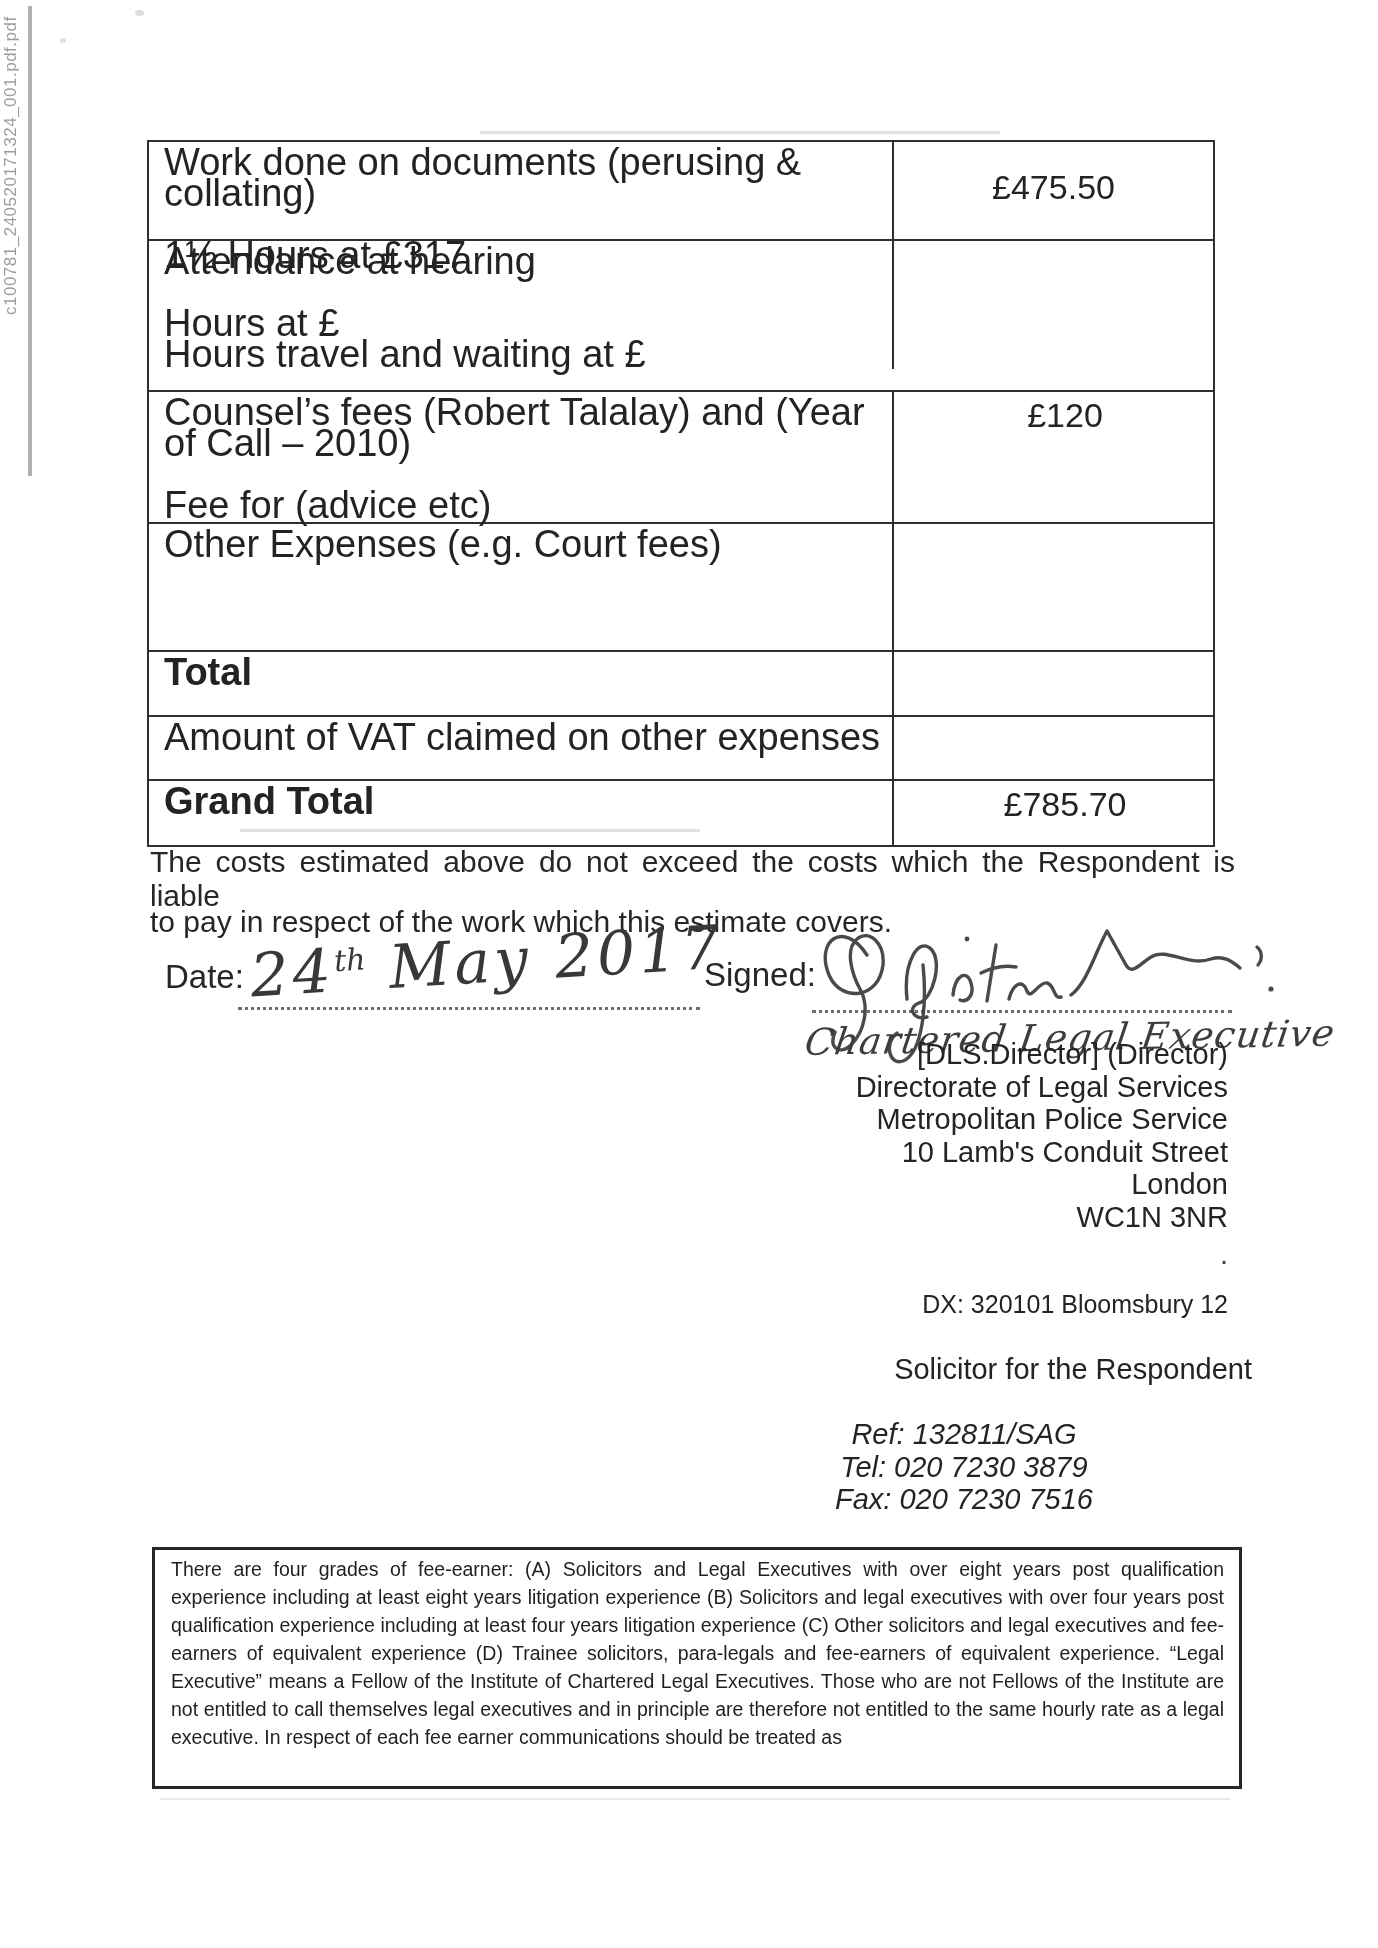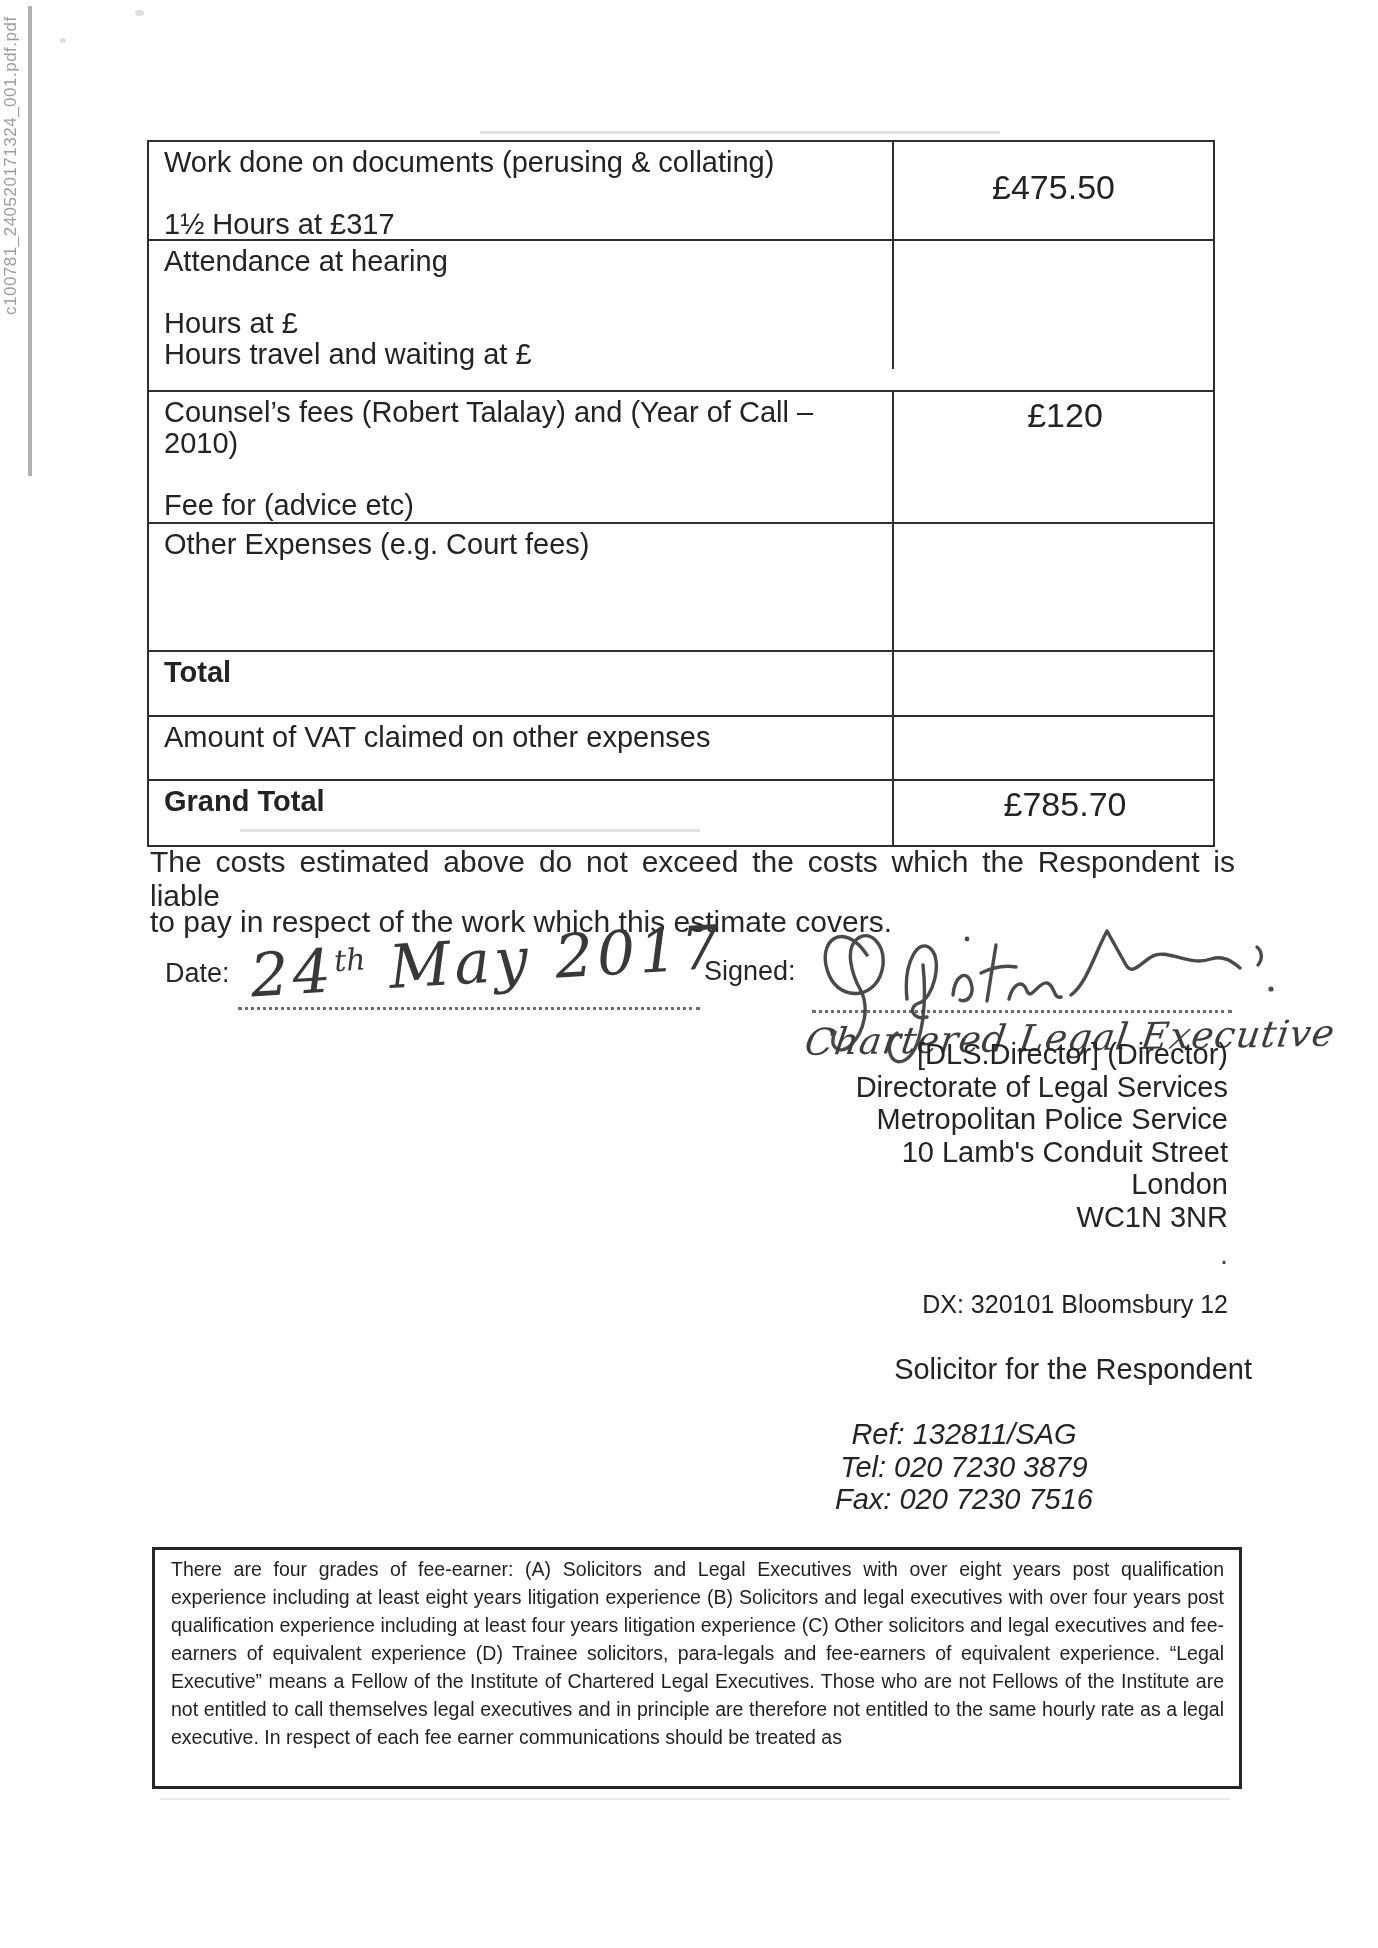--- a/index.html
+++ b/index.html
@@ -17,40 +17,40 @@
   .smudge{position:absolute;height:3px;background:#c9c9c9;opacity:.55;}
   .sm1{left:480px;top:131px;width:520px;}
   .sm2{left:240px;top:829px;width:460px;}
   .sm3{left:160px;top:1798px;width:1070px;height:2px;opacity:.4;}
 
   
   .cost-table{position:absolute;left:147px;top:140px;width:1068px;border:2px solid #2f2f2f;box-sizing:border-box;}
   .crow{display:flex;box-sizing:border-box;}
   .crow + .crow{border-top:2px solid #2f2f2f;gap:23px;}
   .cell{box-sizing:border-box;}
-  .lab{width:745px;border-right:2px solid #2f2f2f;padding:5px 10px 0 15px;font-size:29px;line-height:31px;}
+  .lab{width:745px;border-right:2px solid #2f2f2f;padding:5px 10px 0 15px;font-size:38px;line-height:31px;}
   .val{flex:1;text-align:center;font-size:34px;line-height:31px;padding-top:8px;}
   .crow:nth-child(1){height:97px;}
   .crow:nth-child(2){height:130px;}
   .crow:nth-child(3){height:132px;margin-top:21px;}
   .crow:nth-child(4){height:128px;}
   .crow:nth-child(5){height:65px;}
   .crow:nth-child(6){height:64px;}
   .crow:nth-child(7){height:66px;}
   .crow:nth-child(1) .val{padding-top:30px;}
   .crow:nth-child(5) .lab,.crow:nth-child(7) .lab{font-weight:bold;}
   .labline{min-height:31px;}
 
   
   .stmt{position:absolute;left:150px;width:1085px;font-size:30px;color:#262626;}
   .stmt1{top:845px;text-align:justify;text-align-last:justify;}
   .stmt2{top:905px;}
 
   
-  .lbl{position:absolute;font-size:27px;color:#262626;}
+  .lbl{position:absolute;font-size:33px;color:#262626;}
   .date-lbl{left:165px;top:958px;}
   .signed-lbl{left:704px;top:956px;}
   .dots{position:absolute;border-bottom:3px dotted #6d6d6d;height:0;}
   .date-dots{left:238px;top:1007px;width:462px;}
   .sig-dots{left:812px;top:1010px;width:420px;}
 
   .hw{font-family:"DejaVu Serif",serif;font-style:italic;color:#383838;}
   .date-hw{position:absolute;left:250px;top:926px;font-size:60px;letter-spacing:4px;
            transform:rotate(-3.5deg);white-space:nowrap;}
   .date-hw sup{font-size:30px;vertical-align:20px;letter-spacing:0;}

